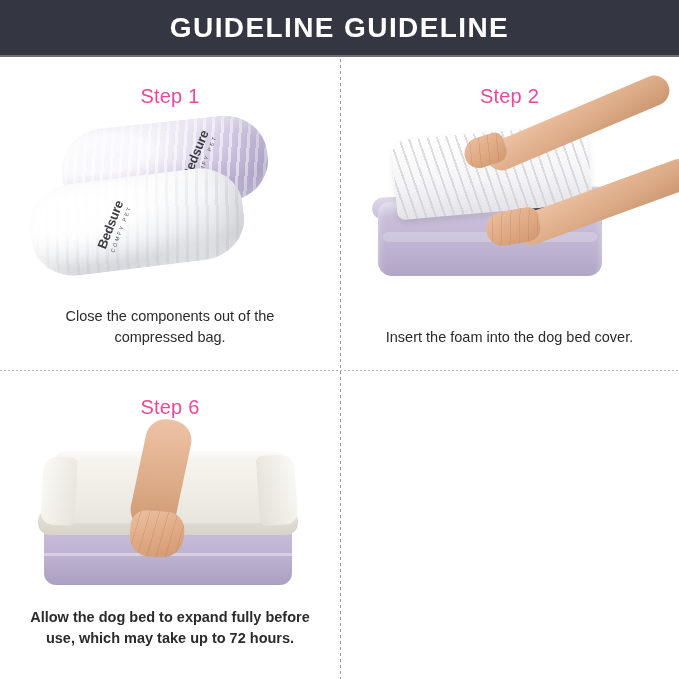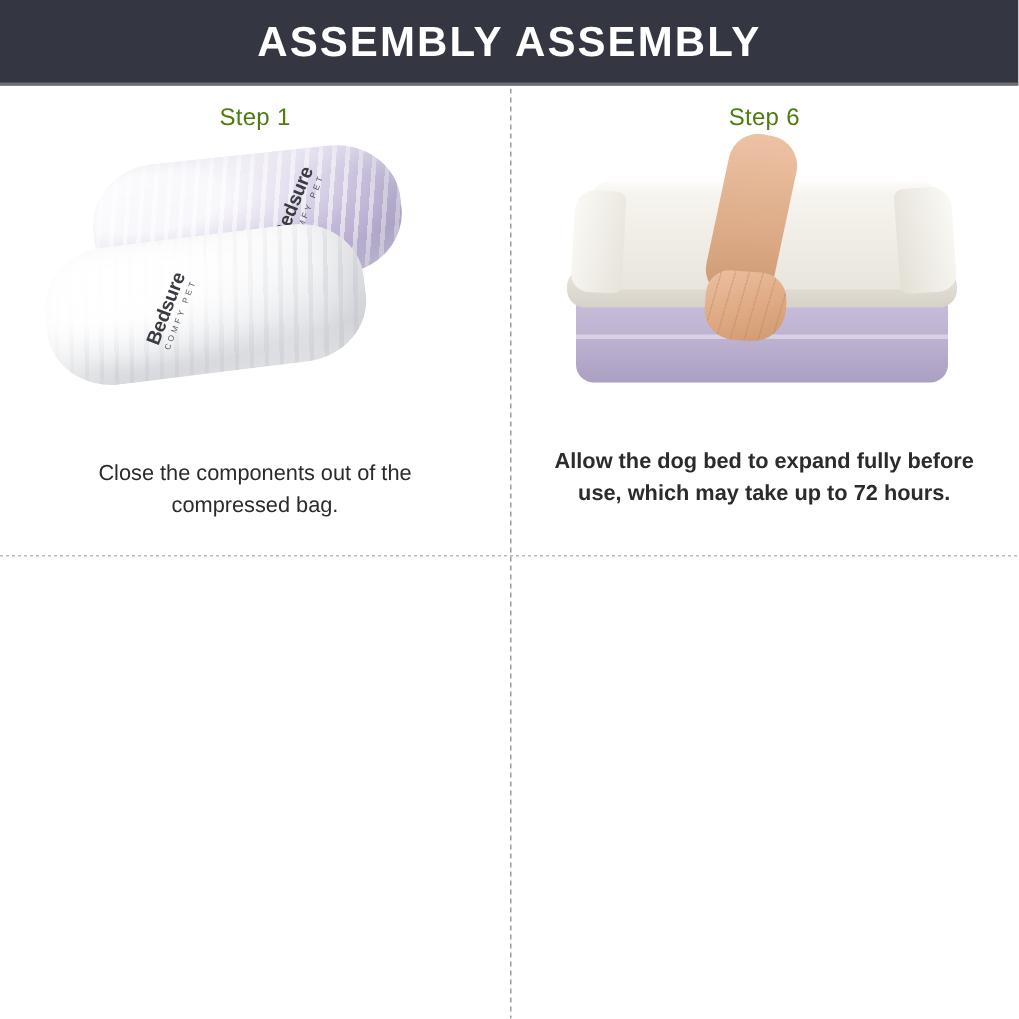--- a/index.html
+++ b/index.html
@@ -53,24 +53,24 @@
   .cell {
     position: relative;
     display: flex;
     flex-direction: column;
     align-items: center;
     background: #ffffff;
     overflow: hidden;
   }
 
   .step-title {
-    margin-top: 12px;
-    font-size: 16px;
+    margin-top: 27px;
+    font-size: 20px;
     font-weight: normal;
-    color: #4d7c0f;
+    color: #ec4899;
     letter-spacing: 0.2px;
     line-height: 1;
   }
 
   .art {
     position: relative;
     width: 300px;
     height: 180px;
     margin-top: 8px;
   }
@@ -319,21 +319,21 @@
   }
   #s4-arm { left: 118px; top: -12px; width: 46px; height: 112px; border-radius: 20px; transform: rotate(12deg); }
   #s4-hand { left: 110px; top: 80px; width: 54px; height: 46px; border-radius: 16px 18px 22px 20px; transform: rotate(4deg); }
 </style>
 </head>
 <body>
 
 <div id="page">
 
   <div class="header-bar">
-    <div class="header-title">ASSEMBLY ASSEMBLY</div>
+    <div class="header-title">GUIDELINE GUIDELINE</div>
   </div>
 
   <div class="grid">
 
     <div class="cell row1">
       <div class="step-title">Step 1</div>
 
       <div class="art">
         <div class="roll" id="roll-purple">
           <div class="brand">
@@ -345,20 +345,40 @@
           <div class="brand">
             <span>Bedsure</span>
             <small>COMFY PET</small>
           </div>
         </div>
       </div>
 
       <div class="caption">Close the components out of the compressed bag.</div>
     </div>
 
+    <div class="cell row1">
+      <div class="step-title">Step 2</div>
+
+      <div class="art">
+        <div class="s2-coverlip"></div>
+        <div class="s2-cover"></div>
+        <div class="s2-darkgap"></div>
+        <div class="s2-foam"></div>
+        <div class="arm" id="s2-arm-top"></div>
+        <div class="hand" id="s2-hand-top">
+          <div class="finger-lines"></div>
+        </div>
+        <div class="arm" id="s2-arm-bot"></div>
+        <div class="hand" id="s2-hand-bot">
+          <div class="finger-lines"></div>
+        </div>
+      </div>
+
+      <div class="caption">Insert the foam into the dog bed cover.</div>
+    </div>
 
 
     <div class="cell row2">
       <div class="step-title">Step 6</div>
 
       <div class="art">
         <div class="s4-base"></div>
         <div class="s4-rim"></div>
         <div class="s4-back"></div>
         <div class="s4-cushion"></div>

